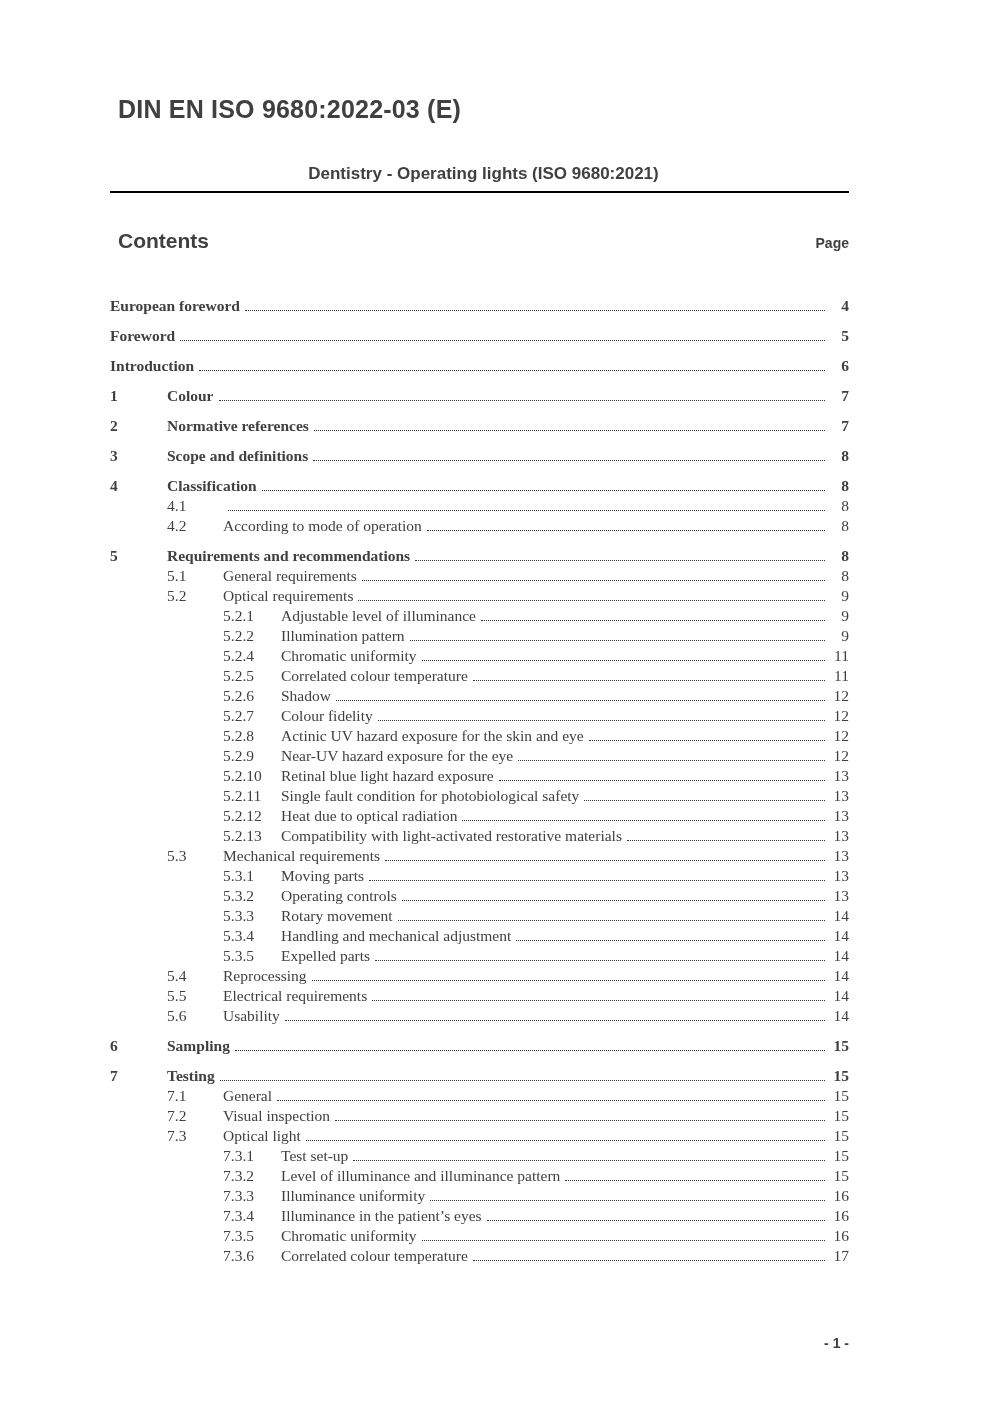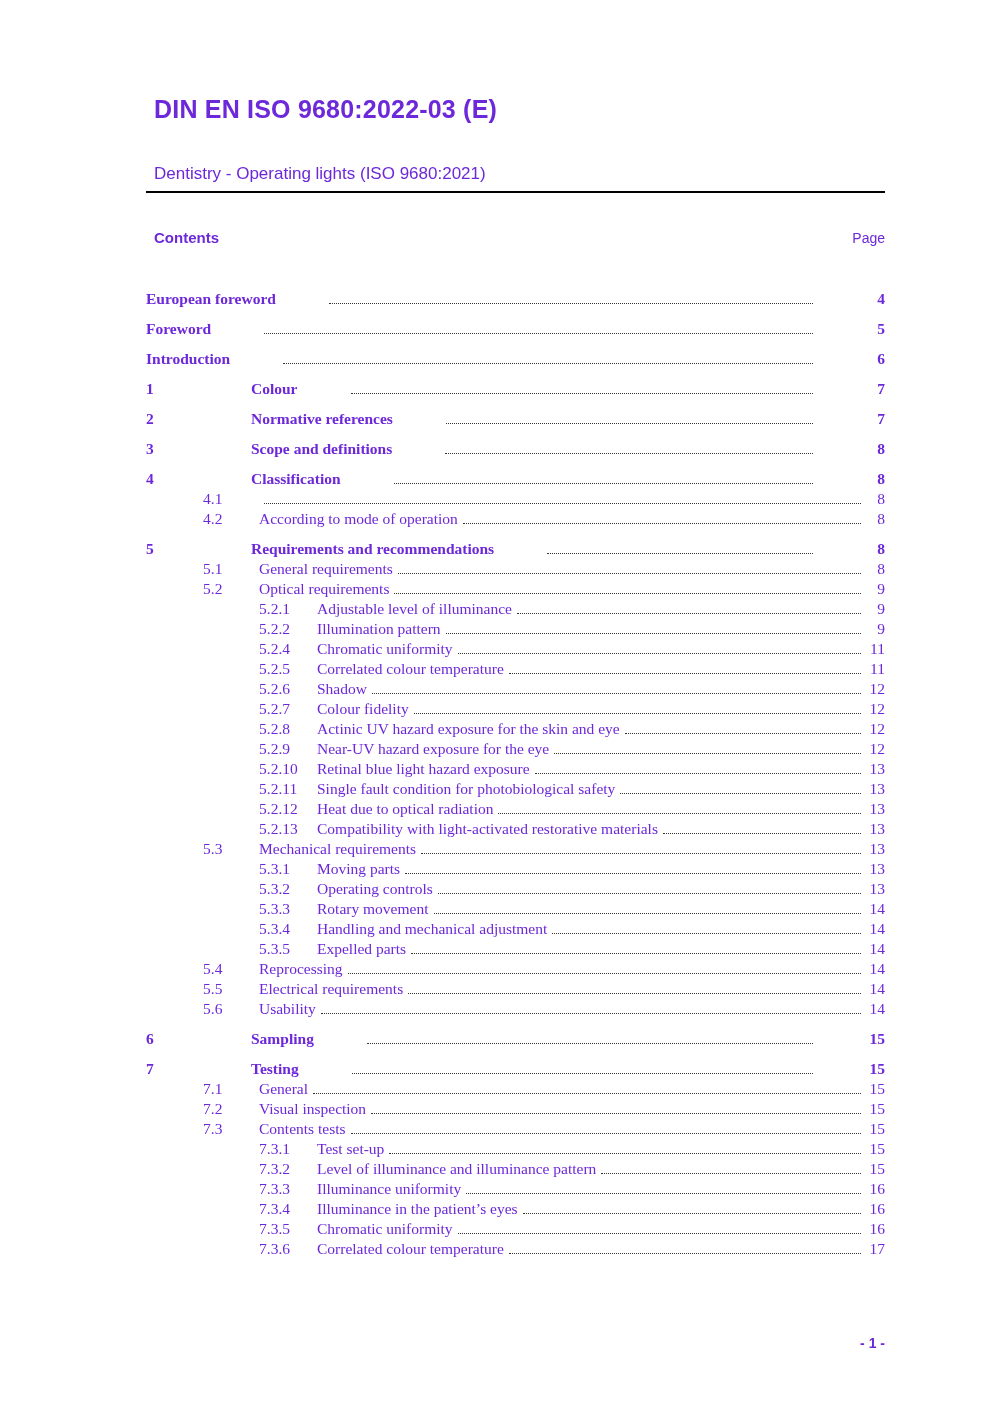--- a/index.html
+++ b/index.html
@@ -7,76 +7,75 @@
     padding: 0;
     background: #ffffff;
   }
   .page {
     position: relative;
     width: 916px;
     height: 1403px;
     background: #ffffff;
     box-sizing: border-box;
     padding: 95px 67px 0 110px;
-    color: #6d28d9;
+    color: #404040;
     overflow: hidden;
-    margin-left: 36px;
   }
   .doc-title {
     font-family: "Liberation Sans", sans-serif;
     font-size: 25px;
     font-weight: 700;
     margin: 0 0 0 8px;
     letter-spacing: 0.2px;
   }
   .subtitle-block {
     margin: 40px 0 0 0;
     padding: 0 0 7px 8px;
     border-bottom: 2px solid #000;
   }
   .doc-subtitle {
     font-family: "Liberation Sans", sans-serif;
     font-size: 17px;
-    font-weight: 400;
+    font-weight: 700;
     margin: 0;
+    text-align: center;
   }
   .contents-header {
     display: flex;
     justify-content: space-between;
     align-items: baseline;
     margin: 36px 0 0 0;
     padding-left: 8px;
   }
   .contents-heading {
     font-family: "Liberation Sans", sans-serif;
-    font-size: 15px;
+    font-size: 21px;
     font-weight: 700;
   }
   .page-col-label {
     font-family: "Liberation Sans", sans-serif;
     font-size: 14px;
-    font-weight: 400;
+    font-weight: 700;
   }
   .toc {
     margin-top: 43px;
     font-family: "Liberation Serif", "DejaVu Serif", serif;
     font-size: 15.5px;
   }
   .toc-row {
     display: flex;
     align-items: baseline;
     height: 20px;
     line-height: 20px;
   }
   .toc-row.lvl0, .toc-row.lvl1 {
     margin-top: 10px;
   }
   .toc-row.bold {
     font-weight: 700;
-    gap: 48px;
   }
   .toc-row .num {
     flex: 0 0 auto;
     white-space: nowrap;
   }
   .lvl1 .num { width: 57px; }
   .lvl2 { padding-left: 57px; }
   .lvl2 .num { width: 56px; }
   .lvl3 { padding-left: 113px; }
   .lvl3 .num { width: 58px; }
@@ -336,21 +335,21 @@
         <span class="pg">15</span>
       </div>
       <div class="toc-row lvl2">
         <span class="num">7.2</span>
         <span class="label">Visual inspection</span>
         <span class="dots"></span>
         <span class="pg">15</span>
       </div>
       <div class="toc-row lvl2">
         <span class="num">7.3</span>
-        <span class="label">Contents tests</span>
+        <span class="label">Optical light</span>
         <span class="dots"></span>
         <span class="pg">15</span>
       </div>
       <div class="toc-row lvl3">
         <span class="num">7.3.1</span>
         <span class="label">Test set-up</span>
         <span class="dots"></span>
         <span class="pg">15</span>
       </div>
       <div class="toc-row lvl3">

